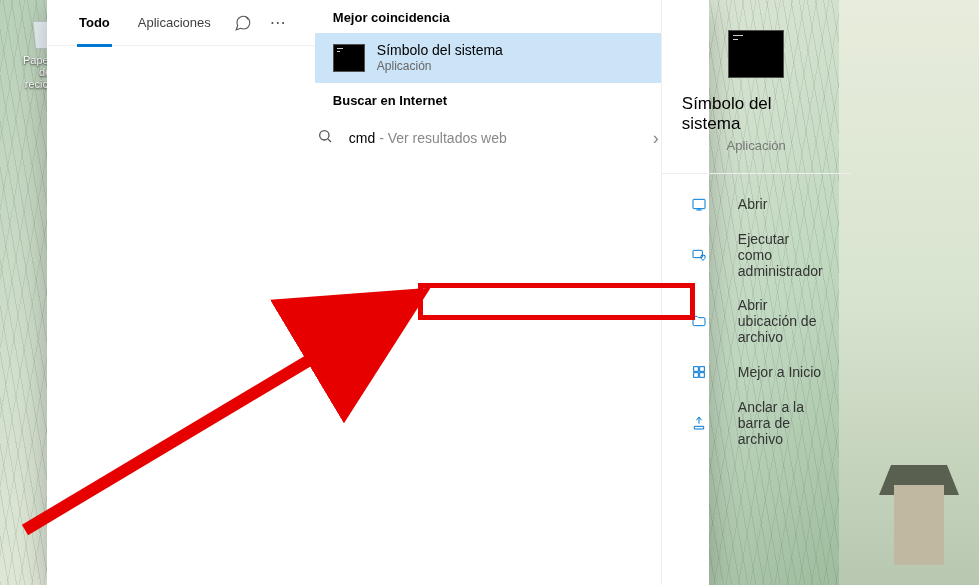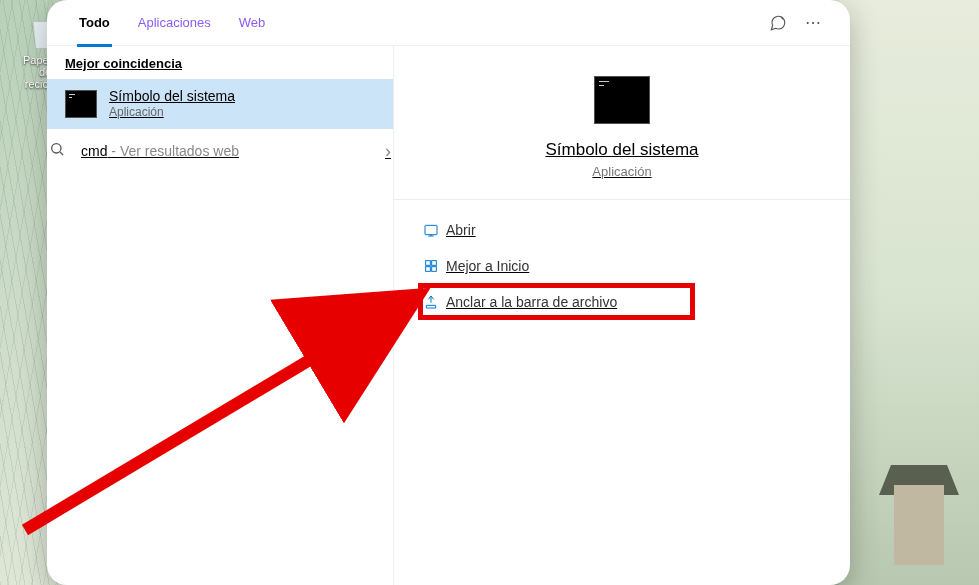--- a/index.html
+++ b/index.html
@@ -38,47 +38,46 @@
       width: 30px; height: 28px; background: #e8f0f4; border: 1px solid #c0c8d0;
       clip-path: polygon(12% 0, 88% 0, 80% 100%, 20% 100%);
       margin: 3px auto 0;
     }
     .recycle-arrows {
       position: absolute; top: -2px; right: -2px; width: 18px; height: 18px;
     }
     .recycle-label { font-size: 11px; color: #fff; text-shadow: 0 1px 2px rgba(0,0,0,0.8); text-align: center; margin-top: 2px; line-height: 1.1; }
 
     .search-panel {
-      position: absolute; left: 47px; top: 0; width: 803px; height: 585px;
+      position: absolute; left: 47px; top: 0; width: 662px; height: 585px;
       background: #fff; z-index: 5;
-      display: flex; flex-direction: column;
+      display: flex; flex-direction: row;
       box-shadow: 0 8px 30px rgba(0,0,0,0.25);
-      border-radius: 20px;
     }
 
     .tabs-row {
       display: flex; align-items: center; height: 46px; padding: 0 18px;
       border-bottom: 1px solid #f0f0f0; position: relative;
     }
     .tab {
       padding: 0 14px; height: 46px; display: flex; align-items: center;
-      font-size: 13px; color: #8b5cf6; cursor: pointer; position: relative;
+      font-size: 13px; color: #404040; cursor: pointer; position: relative;
     }
     .tab.active { color: #000; font-weight: 600; }
     .tab.active::after {
       content: ""; position: absolute; bottom: -1px; left: 12px; right: 12px;
       height: 3px; background: #0078d4;
     }
     .tab .chevron { margin-left: 3px; font-size: 10px; }
     .tabs-spacer { flex: 1; }
     .top-icon { width: 36px; height: 36px; display: flex; align-items: center; justify-content: center; color: #555; cursor: pointer; }
     .top-icon svg { width: 18px; height: 18px; stroke: currentColor; fill: none; stroke-width: 1.5; }
     .ellipsis { font-size: 16px; letter-spacing: 2px; }
 
-    .panel-body { flex: 1; display: flex; text-decoration: underline; }
+    .panel-body { flex: 1; display: flex; }
 
     .left-col { width: 346px; display: flex; flex-direction: column; }
     .right-col { flex: 1; border-left: 1px solid #eee; display: flex; flex-direction: column; padding: 18px 0 0; }
 
     .section-header {
       font-size: 13px; font-weight: 600; color: #000;
       padding: 10px 18px 8px;
     }
 
     .result-item {
@@ -111,21 +110,21 @@
       border-bottom: 1px solid #eee;
     }
     .hero-icon { width: 56px; height: 48px; background: #000; border: 1px solid #505050; position: relative; margin-bottom: 16px; }
     .hero-icon::before { content: ""; position: absolute; top: 4px; left: 4px; width: 10px; height: 1px; background: #ccc; }
     .hero-icon::after { content: ""; position: absolute; top: 8px; left: 4px; width: 5px; height: 1px; background: #ccc; }
     .hero-title { font-size: 17px; color: #000; margin-bottom: 4px; }
     .hero-sub { font-size: 13px; color: #777; }
 
     .actions { padding: 12px 0; }
     .action-item {
-      display: flex; align-items: center; gap: 6px; padding: 9px 28px;
+      display: flex; align-items: center; gap: 30px; padding: 9px 28px;
       font-size: 14px; color: #333; cursor: pointer; position: relative;
     }
     .action-icon { width: 18px; height: 18px; color: #0078d4; display: flex; align-items: center; justify-content: center; flex-shrink: 0; }
     .action-icon svg { width: 16px; height: 16px; stroke: currentColor; fill: none; stroke-width: 1.5; }
 
     .highlight-box {
       position: absolute; left: 418px; top: 283px; width: 277px; height: 37px;
       border: 5px solid #e60000; z-index: 20; pointer-events: none;
     }
     .arrow-annot {
@@ -157,23 +156,20 @@
 
 <div class="search-panel">
 
   <div class="tabs-row">
     <div class="tab active">
         <span>Todo</span>
       </div>
     <div class="tab">
         <span>Aplicaciones</span>
       </div>
-    <div class="tab">
-        <span>Web</span>
-      </div>
     <div class="tabs-spacer"></div>
     <div class="top-icon">
       <svg viewBox="0 0 24 24">
           <path d="M21 11.5a8.38 8.38 0 0 1-.9 3.8 8.5 8.5 0 0 1-7.6 4.7 8.38 8.38 0 0 1-3.8-.9L3 21l1.9-5.7a8.38 8.38 0 0 1-.9-3.8 8.5 8.5 0 0 1 4.7-7.6 8.38 8.38 0 0 1 3.8-.9h.5a8.48 8.48 0 0 1 8 8v.5z"></path>
           <path d="M16 4l3 3"></path>
         </svg>
     </div>
     <div class="top-icon ellipsis">⋯</div>
   </div>
 
@@ -185,20 +181,21 @@
       <div class="result-item selected">
         <div class="result-icon">
           <div class="cmd-icon-box"></div>
         </div>
         <div class="result-text">
           <div class="result-title">Símbolo del sistema</div>
           <div class="result-sub">Aplicación</div>
         </div>
       </div>
 
+      <div class="section-header">Buscar en Internet</div>
 
       <div class="web-item">
         <div class="web-left">
           <div class="search-glyph">
             <svg viewBox="0 0 24 24">
                 <circle cx="11" cy="11" r="7"></circle>
                 <path d="m21 21-4.3-4.3"></path>
               </svg>
           </div>
           <div class="web-text">
@@ -218,20 +215,37 @@
 
       <div class="actions">
         <div class="action-item">
           <div class="action-icon">
             <svg viewBox="0 0 24 24">
                 <rect x="3" y="5" width="18" height="14" rx="1"></rect>
                 <path d="M8 21h8M12 19v2"></path>
               </svg>
           </div>
           <span>Abrir</span>
+        </div>
+        <div class="action-item">
+          <div class="action-icon">
+            <svg viewBox="0 0 24 24">
+                <rect x="3" y="5" width="14" height="11" rx="1"></rect>
+                <path d="M15 13l3-1 3 1v3c0 2-3 4-3 4s-3-2-3-4v-3z"></path>
+              </svg>
+          </div>
+          <span>Ejecutar como administrador</span>
+        </div>
+        <div class="action-item">
+          <div class="action-icon">
+            <svg viewBox="0 0 24 24">
+                <path d="M3 7a2 2 0 0 1 2-2h4l2 2h8a2 2 0 0 1 2 2v8a2 2 0 0 1-2 2H5a2 2 0 0 1-2-2V7z"></path>
+              </svg>
+          </div>
+          <span>Abrir ubicación de archivo</span>
         </div>
         <div class="action-item">
           <div class="action-icon">
             <svg viewBox="0 0 24 24">
                 <rect x="4" y="4" width="7" height="7"></rect>
                 <rect x="13" y="4" width="7" height="7"></rect>
                 <rect x="4" y="13" width="7" height="7"></rect>
                 <rect x="13" y="13" width="7" height="7"></rect>
               </svg>
           </div>

